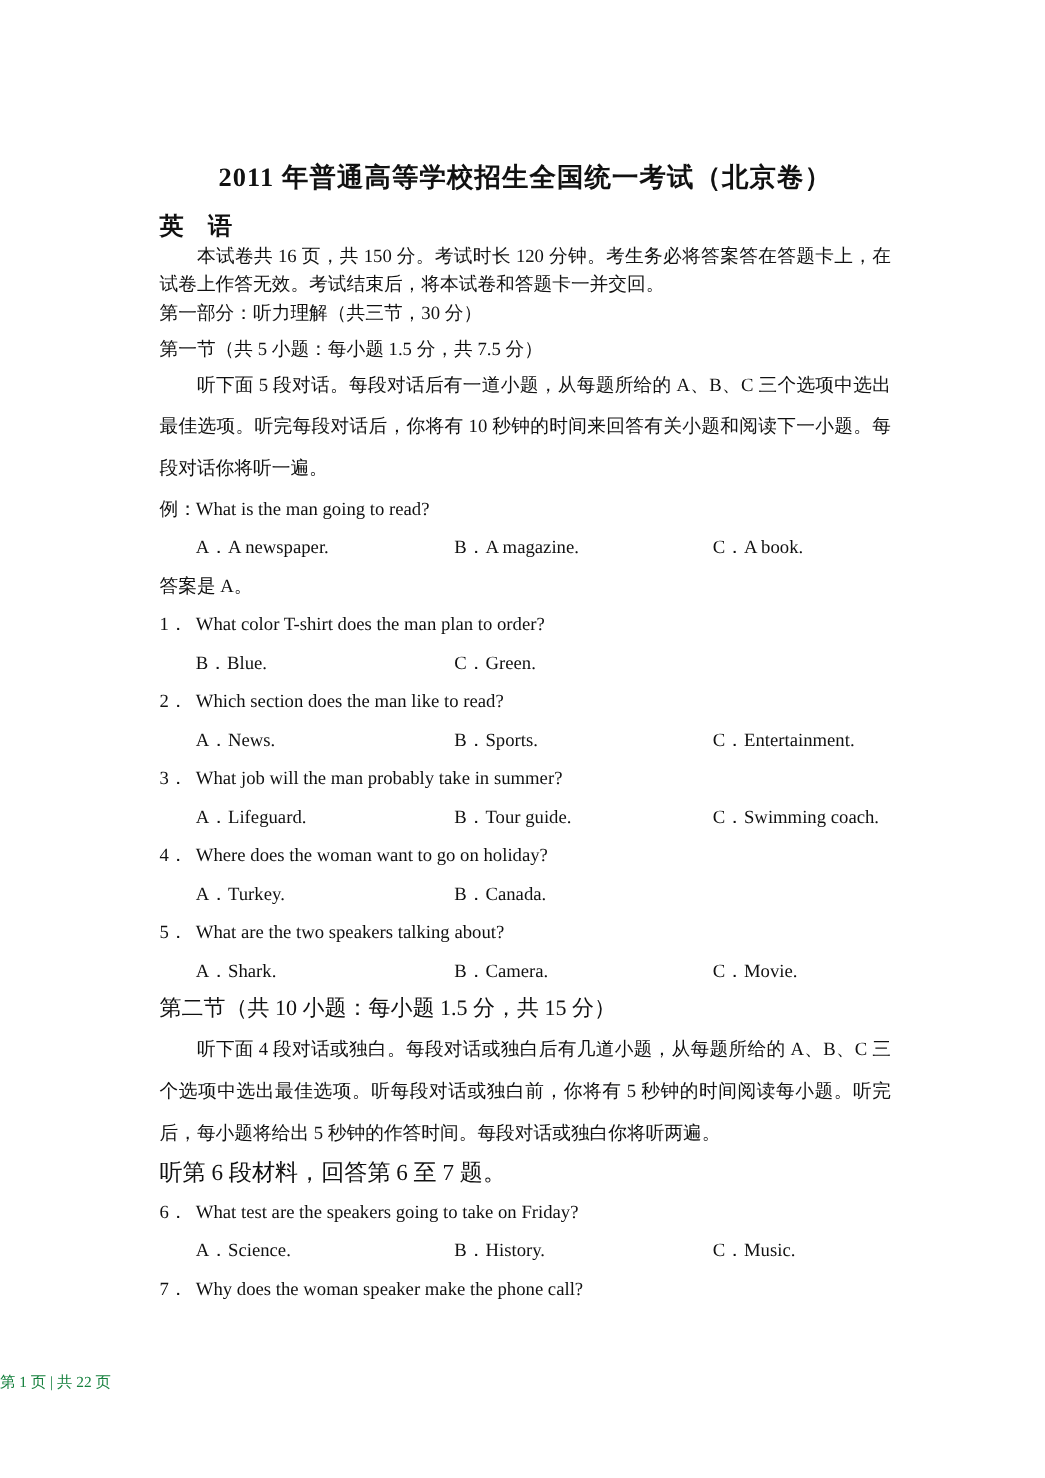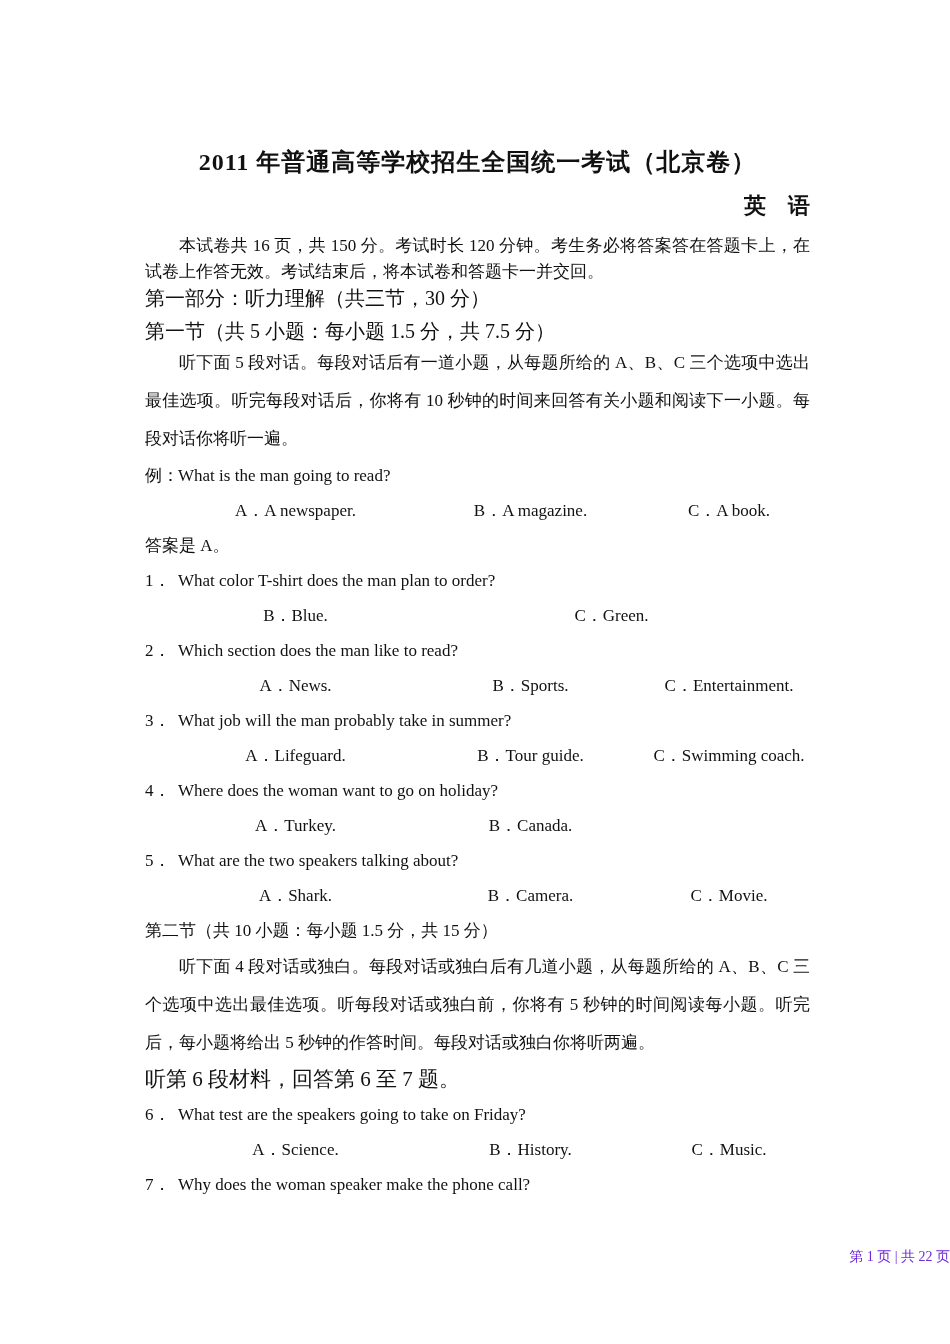--- a/index.html
+++ b/index.html
@@ -27,72 +27,70 @@
     font-size: 24px;
     font-weight: 700;
     text-align: center;
     letter-spacing: 1px;
     line-height: 32px;
   }
   .subtitle {
     margin-top: 14px;
     font-size: 22px;
     font-weight: 700;
-    text-align: right;
+    text-align: left;
     line-height: 28px;
   }
   .intro {
-    margin-top: 13px;
     font-size: 17px;
     line-height: 26px;
     text-align: justify;
     text-indent: 2em;
   }
   .heading-sm {
-    font-size: 20px;
+    font-size: 17px;
     line-height: 26px;
   }
   .sec1-heading { margin-top: 7px; }
   .instructions {
     font-size: 17px;
     line-height: 38px;
     text-align: justify;
     text-indent: 2em;
   }
   .qa-block {
     font-size: 17px;
     line-height: 35px;
   }
   .qline { display: flex; }
   .qnum { flex: none; width: 33px; }
   .qtext { flex: 1; }
   .opts {
     display: flex;
     padding-left: 33px;
-    text-align: center;
   }
   .opts .o1 { width: 235px; flex: none; }
   .opts .o2 { width: 235px; flex: none; }
   .opts .o3 { flex: 1; }
   .sec2-heading {
-    font-size: 17px;
+    font-size: 20px;
     line-height: 35px;
   }
   .material-note {
     font-size: 21px;
     line-height: 35px;
   }
   .footer {
     position: absolute;
     left: 0;
     right: 0;
     bottom: 78px;
-    text-align: right;
+    text-align: left;
     font-size: 14px;
-    color: #6d28d9;
+    color: #15803d;
   }
 </style>
 </head>
 <body>
 
 <div class="page">
   <div class="content">
 
     <div class="title">2011 年普通高等学校招生全国统一考试（北京卷）</div>
     <div class="subtitle">英　语</div>

